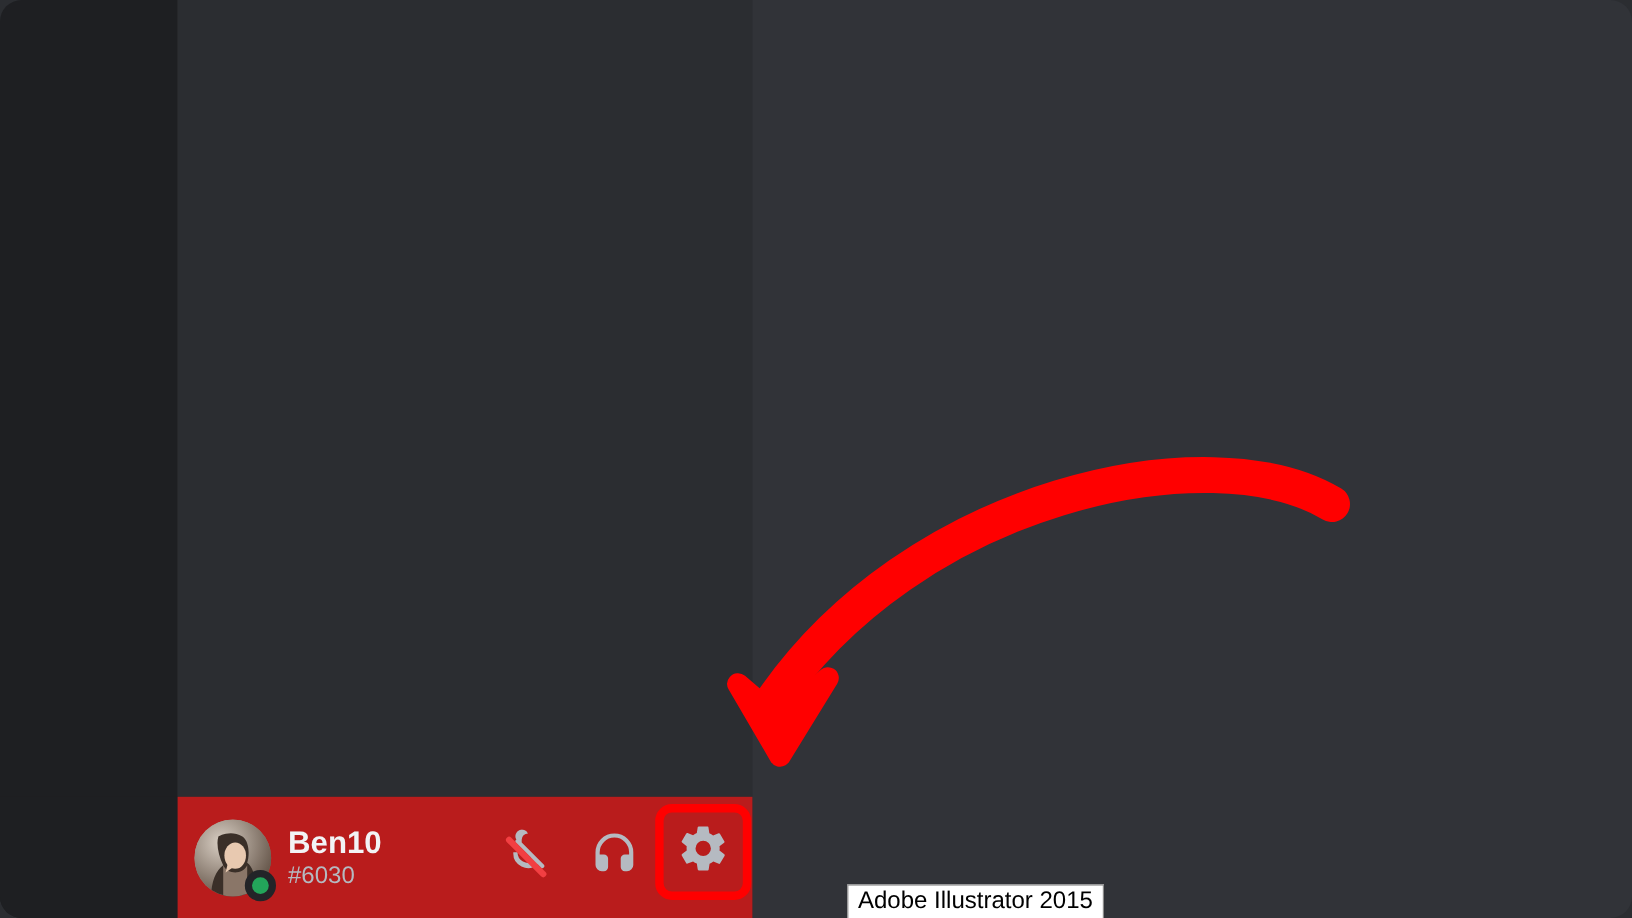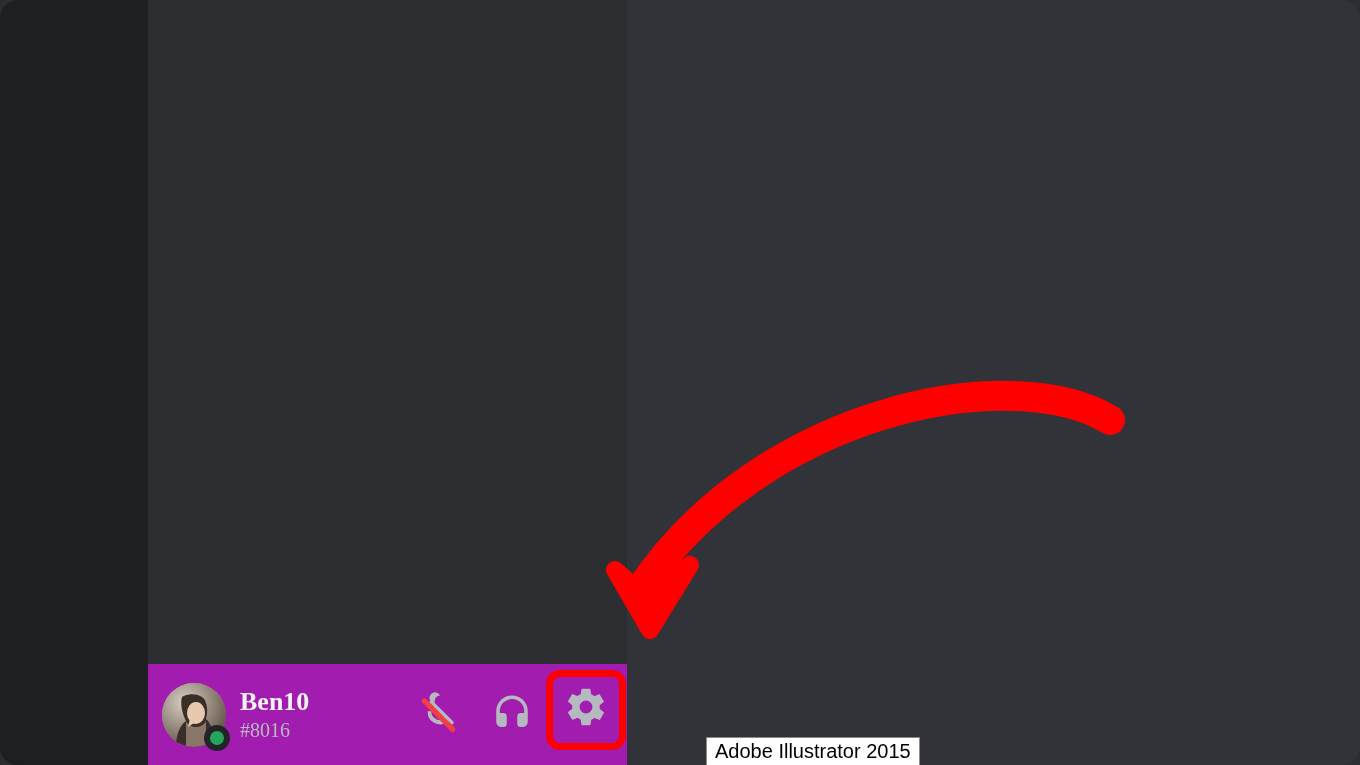--- a/index.html
+++ b/index.html
@@ -17,21 +17,21 @@
       background:#2b2d31;
     }
     
     .right-area {
       position:absolute; left:627px; top:0; right:0; height:765px;
       background:#313338;
     }
     
     .user-bar {
       position:absolute; left:148px; top:664px; width:479px; height:101px;
-      background:#a21caf; display:flex; align-items:center; padding-left:14px;font-family:Liberation Serif, serif;
+      background:#b91c1c; display:flex; align-items:center; padding-left:14px;
     }
     
     .gutter-ext { position:absolute; left:0; top:664px; width:148px; height:101px; background:#1e1f22; }
 
     .avatar-wrap { position:relative; width:64px; height:64px; flex:0 0 auto; cursor:pointer; }
     .avatar {
       width:64px; height:64px; border-radius:50%; overflow:hidden;
       background:linear-gradient(135deg,#b8a89a 0%,#6e5d52 100%);
       display:flex; align-items:center; justify-content:center;
     }
@@ -93,21 +93,21 @@
           <path d="M20 14 C20 14 30 8 40 14 C46 18 46 30 44 36 C50 40 52 54 52 64 L14 64 C14 52 18 42 24 38 C20 30 18 20 20 14 Z" fill="#3a2f28"></path>
           <ellipse cx="34" cy="30" rx="9" ry="11" fill="#e8c9b0"></ellipse>
           <path d="M24 38 C28 46 40 46 44 38 L44 64 L24 64 Z" fill="#8a7668"></path>
           <path d="M30 28 L26 44 L32 40 Z" fill="#e8c9b0"></path>
         </svg>
       </div>
       <div class="status-dot"></div>
     </div>
     <div class="name-col">
       <div class="username">Ben10</div>
-      <div class="discriminator">#8016</div>
+      <div class="discriminator">#6030</div>
     </div>
   </div>
 
   <div class="controls">
     <div class="ctl">
       <span>
         <svg viewBox="0 0 24 24" fill="currentColor">
           <path d="M12 2a3 3 0 0 0-3 3v6a3 3 0 0 0 4.5 2.6l-7.3-7.3A1 1 0 0 1 7.6 4.9l12 12a1 1 0 0 1-1.4 1.4l-1.6-1.6A7 7 0 0 1 5 11h2a5 5 0 0 0 7.7 4.2l-1.5-1.5A3 3 0 0 1 9 11V7.4L6.3 4.7A3 3 0 0 1 12 2z"></path>
           <rect x="3" y="3" width="26" height="3" rx="1.5" transform="rotate(45 3 3)" fill="#f23f42"></rect>
         </svg>

